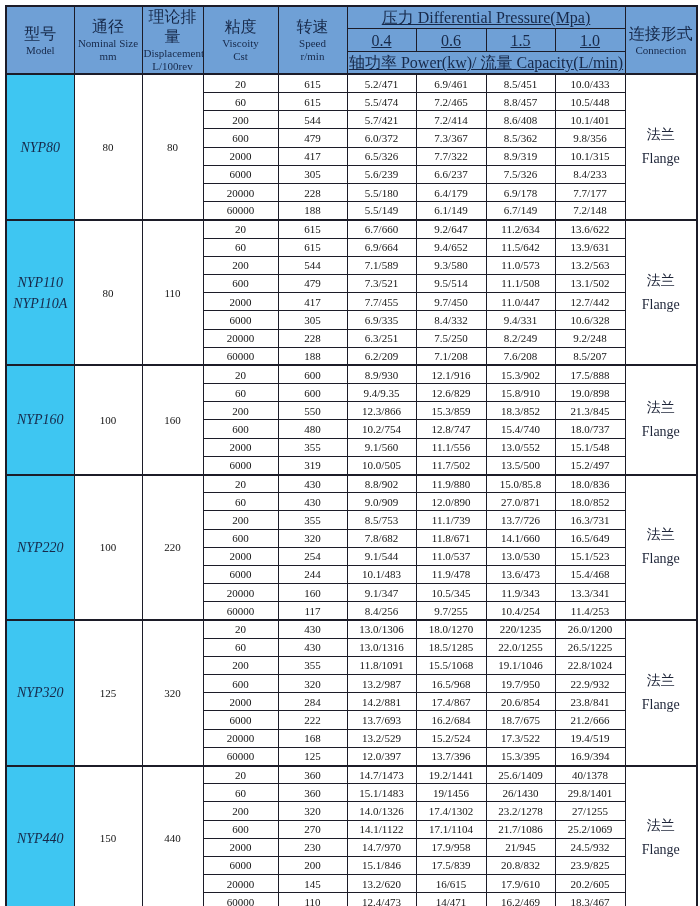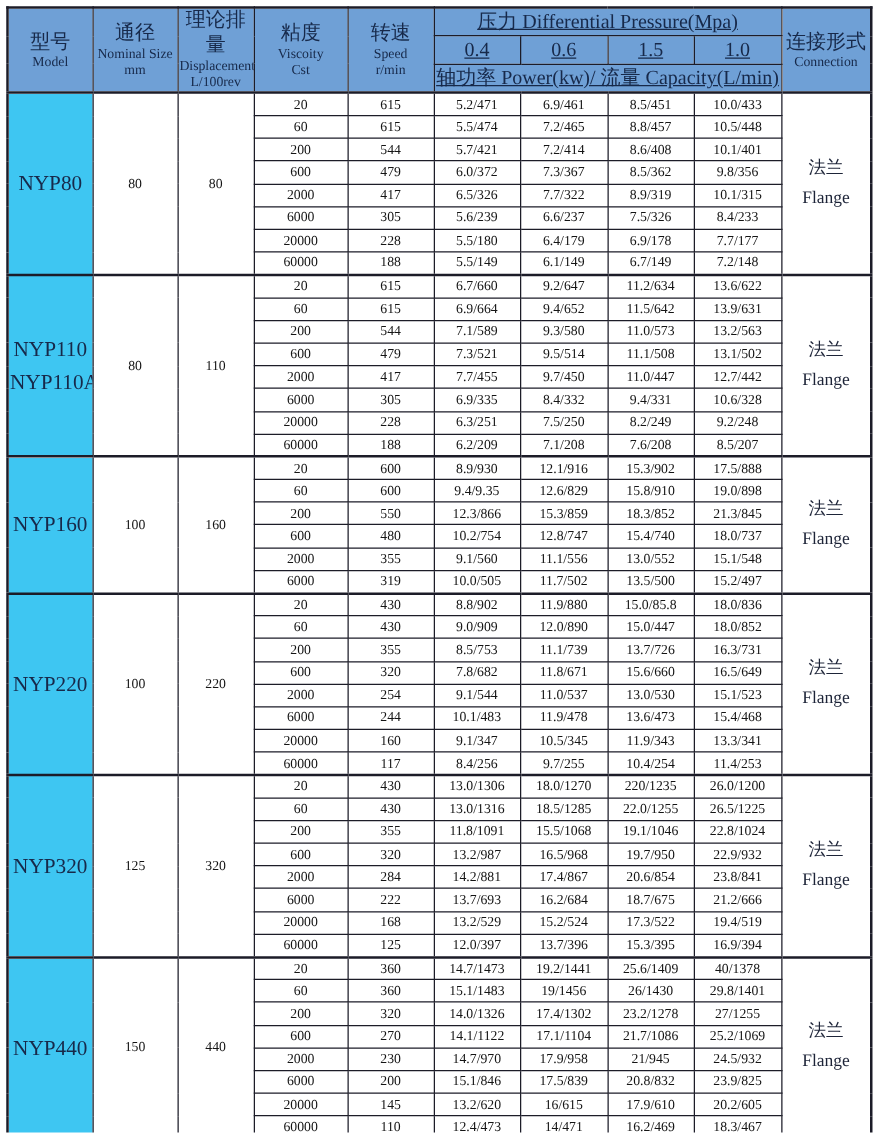--- a/index.html
+++ b/index.html
@@ -34,21 +34,22 @@
   th .zh{font-size:16px;line-height:1.25;}
   th .en{font-size:11px;line-height:1.2;}
   th .mix{font-size:16px;line-height:1.2;text-decoration:underline;}
   tbody tr{height:18.2px;}
   tbody td{
     font-size:11px;color:var(--data-text);line-height:1.1;
   }
   td.model-cell{
     background:var(--model-bg);
     color:var(--header-text);
-    font-size:17px;
+    font-size:14px;
+    font-style:italic;
   }
   td.model-cell div{line-height:1.5;}
   td.connection-cell div{line-height:1.7;font-size:14px;color:#1d2438;}
   tbody tr.group-start td{border-top:2px solid var(--line);margin-left:40px;}
   tbody tr:first-child td{border-top-width:2px;}
 </style>
 </head>
 <body>
 
 <div class="page">
@@ -640,21 +641,21 @@
           <td>
             <div>430</div>
           </td>
           <td>
             <div>9.0/909</div>
           </td>
           <td>
             <div>12.0/890</div>
           </td>
           <td>
-            <div>15.0/447</div>
+            <div>27.0/871</div>
           </td>
           <td>
             <div>18.0/852</div>
           </td>
         </tr>
         <tr>
           <td>
             <div>200</div>
           </td>
           <td>
@@ -680,21 +681,21 @@
           <td>
             <div>320</div>
           </td>
           <td>
             <div>7.8/682</div>
           </td>
           <td>
             <div>11.8/671</div>
           </td>
           <td>
-            <div>15.6/660</div>
+            <div>14.1/660</div>
           </td>
           <td>
             <div>16.5/649</div>
           </td>
         </tr>
         <tr>
           <td>
             <div>2000</div>
           </td>
           <td>

